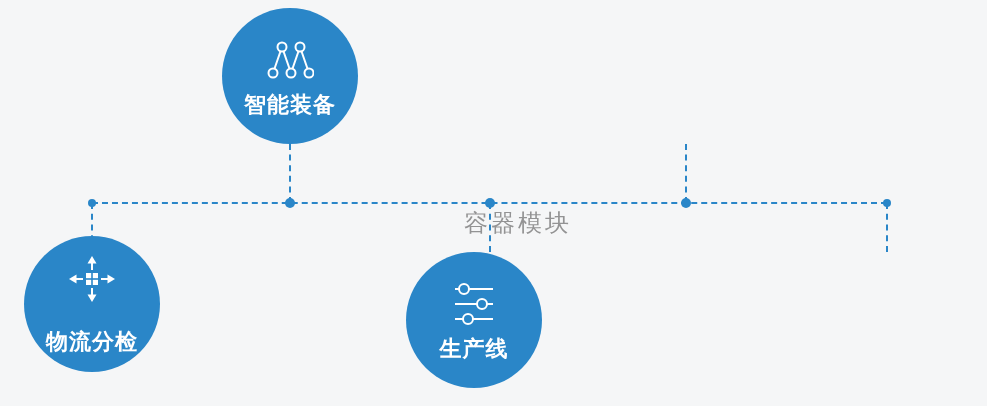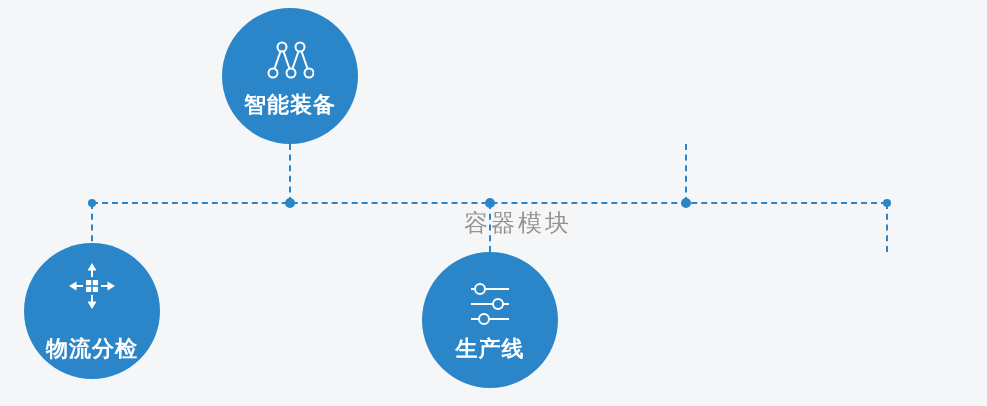--- a/index.html
+++ b/index.html
@@ -84,22 +84,22 @@
     color: #ffffff;
     font-size: 22px;
     font-weight: bold;
     letter-spacing: 1px;
     line-height: 1;
     white-space: nowrap;
   }
 
   .n-equip   { left: 222px; top: 8px;   }
   .n-storage { left: 618px; top: 8px;   }
-  .n-sorting { left: 24px;  top: 243px; gap: 28px; }
-  .n-prod    { left: 422px; top: 252px; text-align: right; }
+  .n-sorting { left: 24px;  top: 236px; gap: 28px; }
+  .n-prod    { left: 406px; top: 252px; text-align: right; }
   .n-paint   { left: 819px; top: 252px; }
 </style>
 </head>
 <body>
 
 <div class="canvas">
 
   <div class="h-line"></div>
   <div class="v-line v-equip"></div>
   <div class="v-line v-storage"></div>

